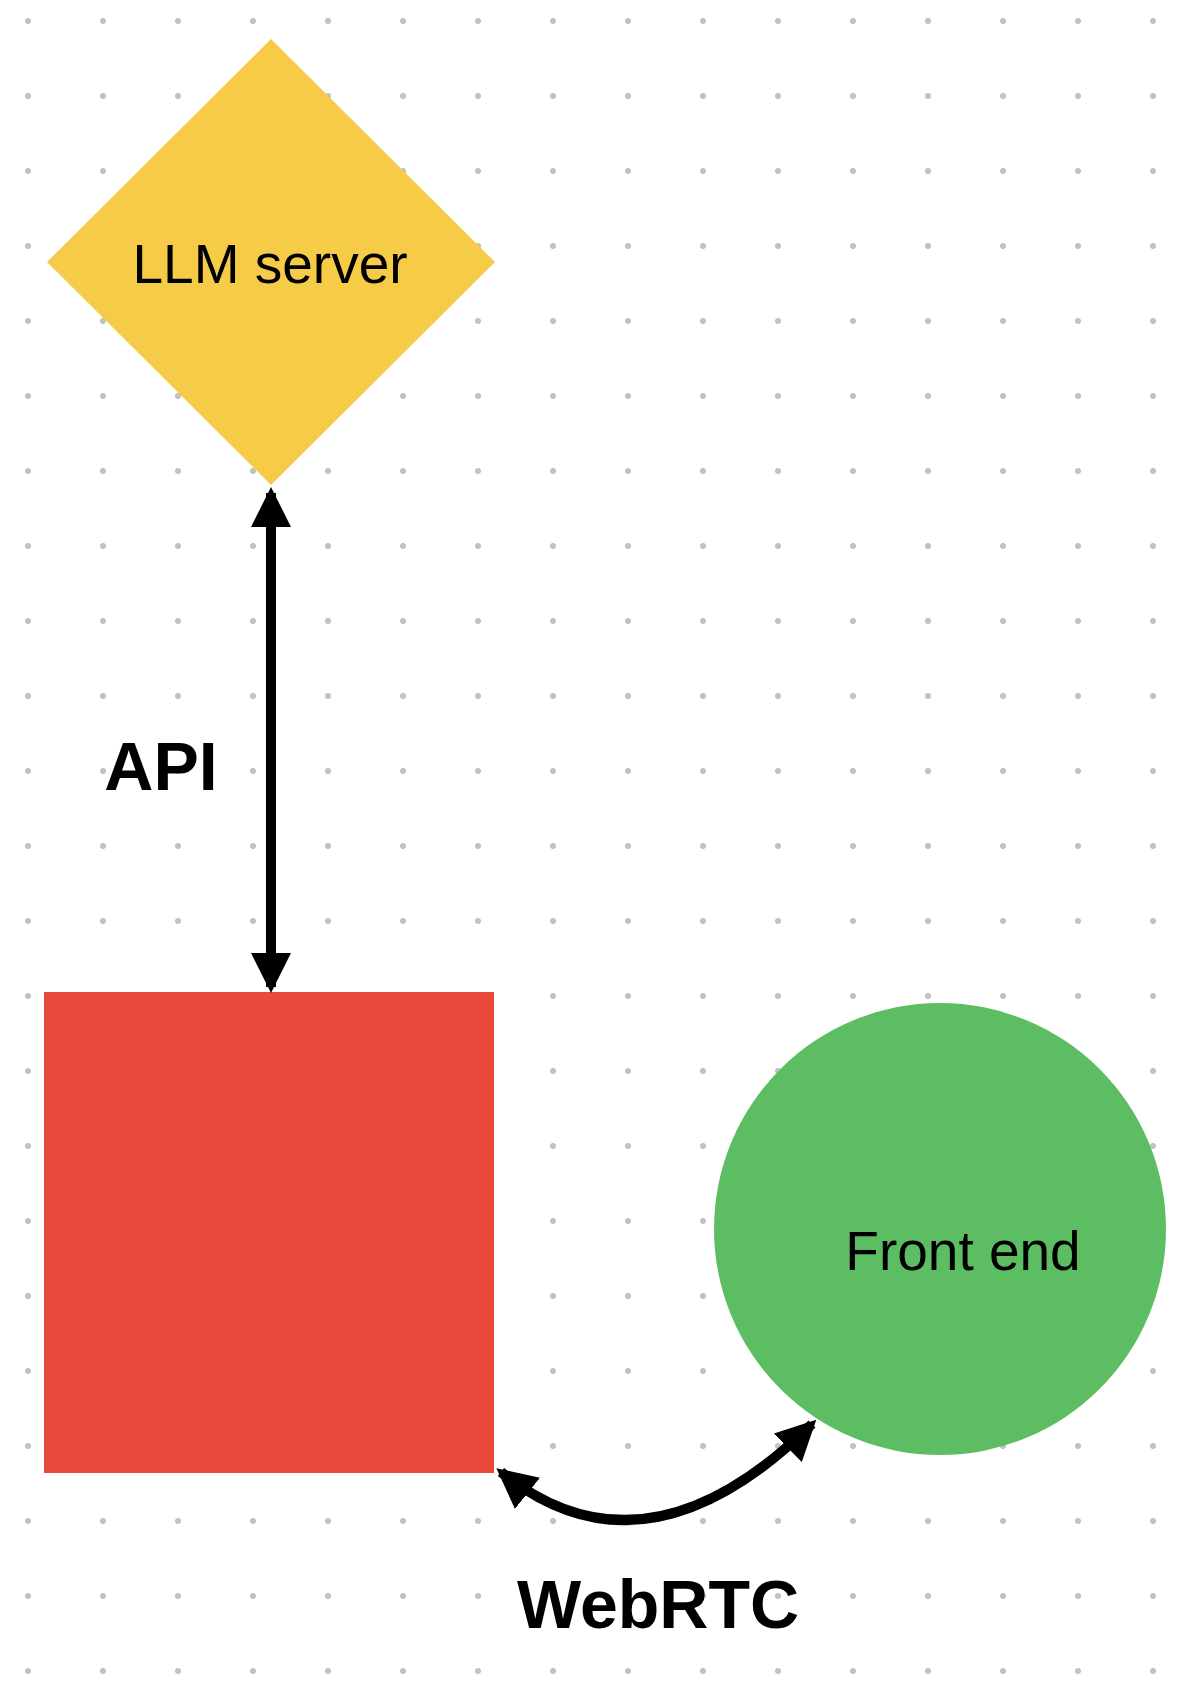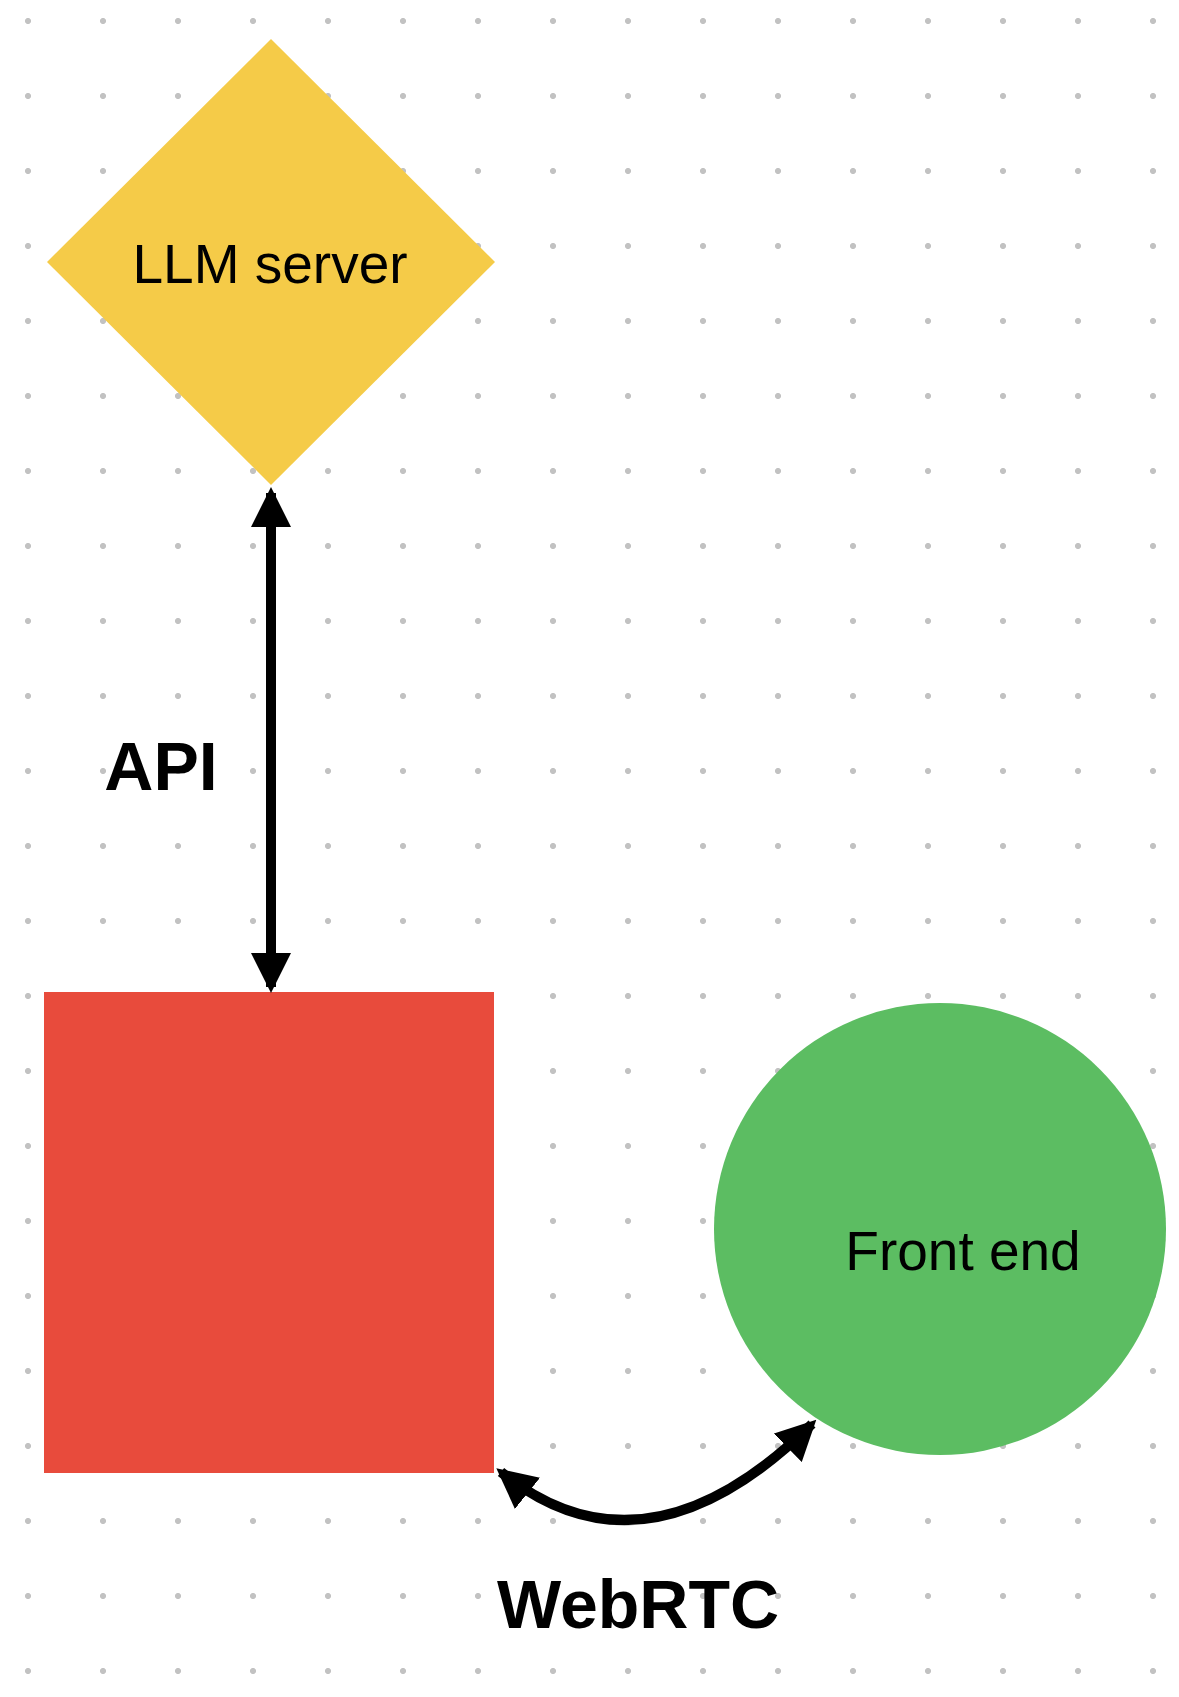--- a/index.html
+++ b/index.html
@@ -73,15 +73,15 @@
     <path class="edge-line" d="M 501 1472 Q 645 1588 812 1424" marker-start="url(#ah)" marker-end="url(#ah)"></path>
   </svg>
 
   <div class="label node-label" style="left:270px; top:265px;">LLM server</div>
 
 
   <div class="label node-label" style="left:939px; top:1252px;margin-left:24px;">Front end</div>
 
   <div class="label edge-label" style="left:161px; top:766px;">API</div>
 
-  <div class="label edge-label" style="left:638px; top:1604px;">WebRTC</div>
+  <div class="label edge-label" style="left:658px; top:1604px;">WebRTC</div>
 
 </div>
 
 </body></html>

